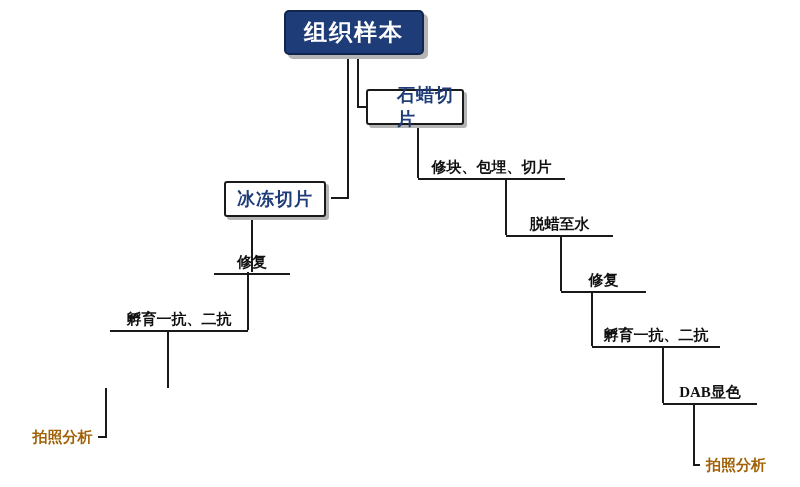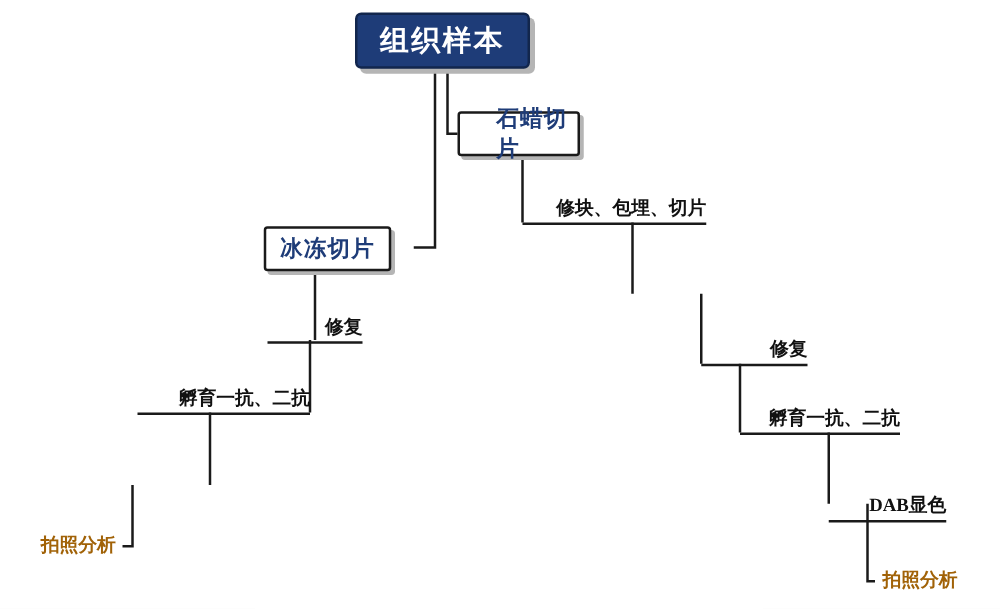--- a/index.html
+++ b/index.html
@@ -53,26 +53,26 @@
     color:var(--node-text);
     border:2px solid var(--node-border);
     border-radius:3px;
     box-shadow:3px 3px 0 var(--shadow);
     display:flex;align-items:center;justify-content:center;
     font-size:18px;font-weight:bold;
     letter-spacing:1px;
     box-sizing:border-box;
   }
   .sub-node.paraffin{left:366px;top:89px;width:98px;height:36px;padding-left:29px;}
-  .sub-node.frozen{left:211px;top:181px;width:102px;height:36px;font-family:Liberation Serif, serif;}
+  .sub-node.frozen{left:224px;top:181px;width:102px;height:36px;font-family:Liberation Serif, serif;}
   .step{
     position:absolute;
     height:22px;line-height:22px;
     border-bottom:2px solid var(--line);
-    text-align:right;
+    text-align:center;
     font-family:"Liberation Serif", serif;
     font-weight:bold;
     font-size:15px;
     color:#111;
     box-sizing:content-box;
     white-space:nowrap;
   }
   .leaf{
     position:absolute;
     height:18px;line-height:18px;
@@ -81,21 +81,21 @@
     font-weight:bold;
     font-size:15px;
     color:#a16207;
     white-space:nowrap;
   }
   
   .step.r1{left:418px;top:156px;width:147px;}
   .step.r2{left:506px;top:213px;width:107px;}
   .step.r3{left:561px;top:269px;width:85px;}
   .step.r4{left:592px;top:324px;width:128px;}
-  .step.r5{left:663px;top:394px;width:94px;}
+  .step.r5{left:663px;top:381px;width:94px;}
   .leaf.r6{left:701px;top:456px;width:70px;}
   
   .step.l1{left:214px;top:251px;width:76px;}
   .step.l2{left:110px;top:308px;width:138px;}
   .step.l3{left:48px;top:366px;width:120px;}
   .leaf.l4{left:28px;top:428px;width:69px;}
 </style>
 </head>
 <body>
 
@@ -124,20 +124,21 @@
 
   <div class="sub-node paraffin">
     <span>石蜡切片</span>
   </div>
 
   <div class="sub-node frozen">
     <span>冰冻切片</span>
   </div>
 
   <div class="step r1">修块、包埋、切片</div>
+  <div class="step r2">脱蜡至水</div>
   <div class="step r3">修复</div>
   <div class="step r4">孵育一抗、二抗</div>
   <div class="step r5">DAB显色</div>
   <div class="leaf r6">拍照分析</div>
 
   <div class="step l1">修复</div>
   <div class="step l2">孵育一抗、二抗</div>
   <div class="leaf l4">拍照分析</div>
 
 </div>

